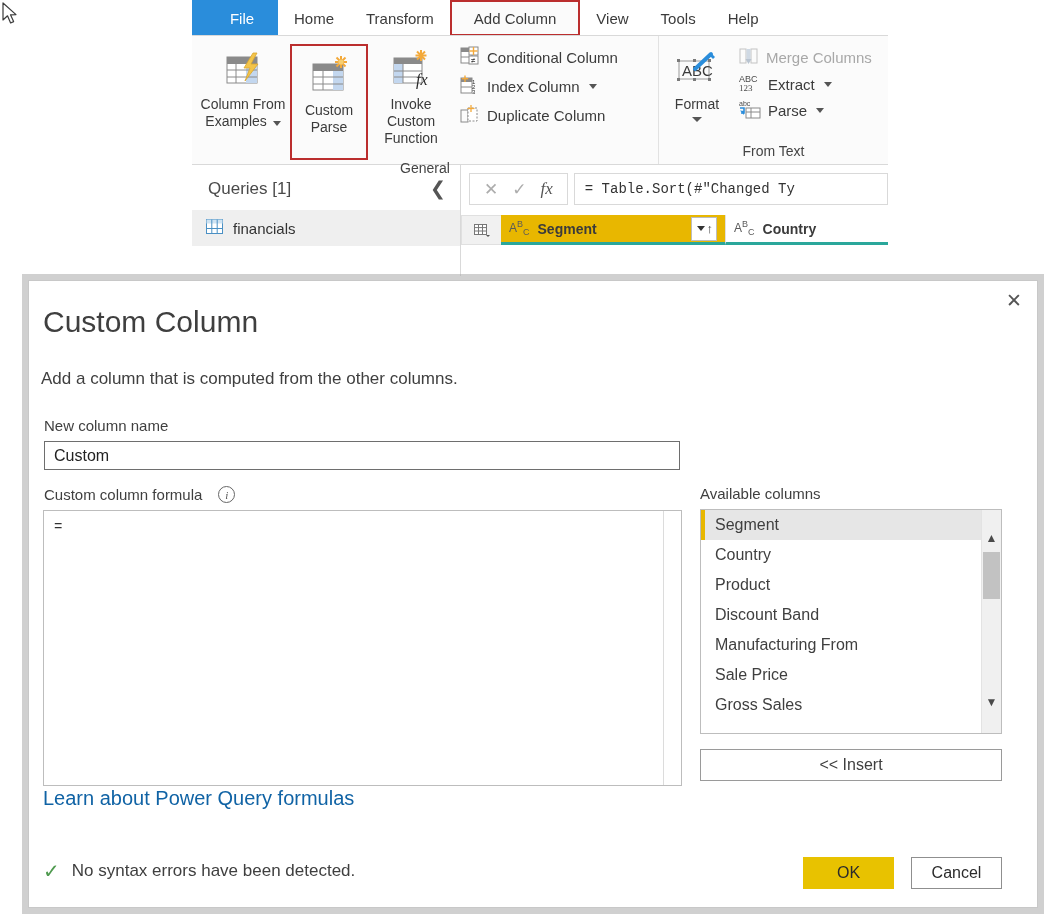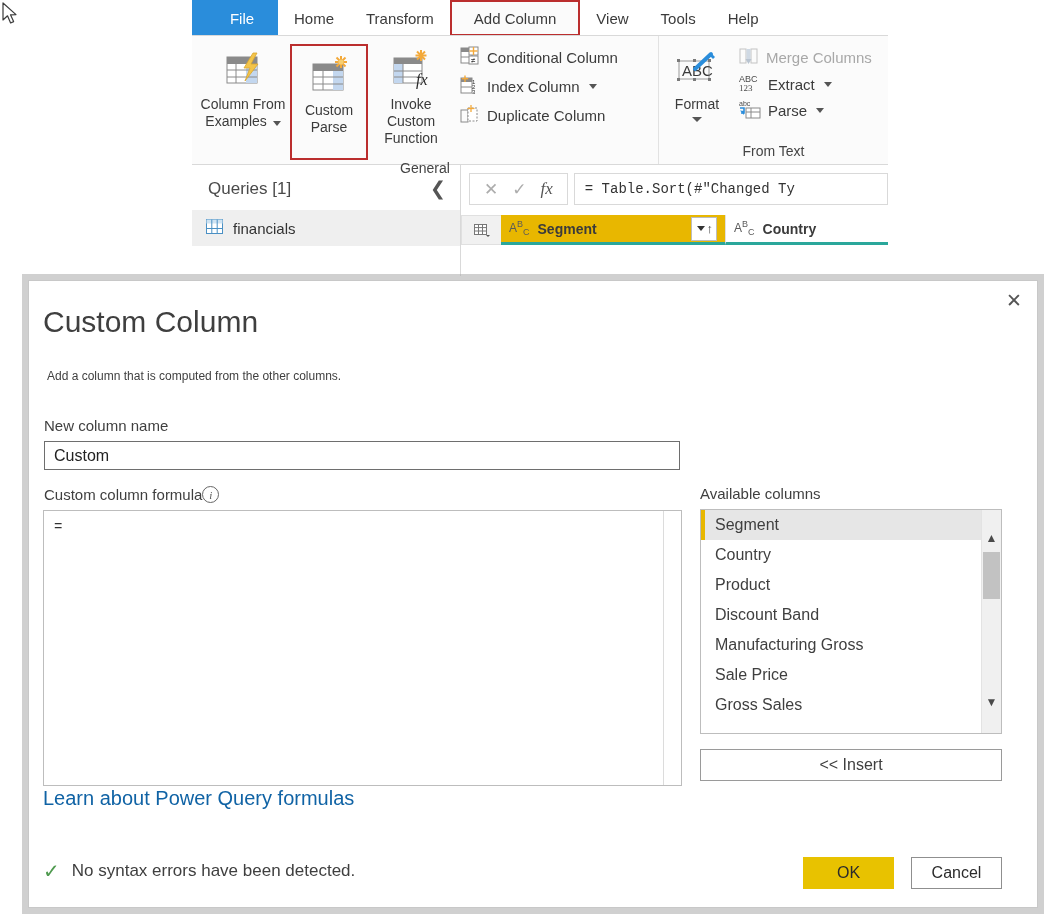--- a/index.html
+++ b/index.html
@@ -282,23 +282,23 @@
   #dlg-title {
     position: absolute;
     left: 14px;
     top: 24px;
     font-size: 30px;
     font-weight: normal;
     color: #3f3f3f;
   }
   #dlg-sub {
     position: absolute;
-    left: 18px;
+    left: 12px;
     top: 88px;
-    font-size: 12px;
+    font-size: 17px;
     color: #3f3f3f;
   }
   .field-label {
     font-size: 15px;
     color: #3f3f3f;
   }
   #lbl-colname { position:absolute; left:15px; top:136px; }
   #colname-input {
     position: absolute;
     left: 15px;
@@ -313,21 +313,21 @@
     font-size: 16px;
     color: #222;
     background: #fff;
   }
   #lbl-formula {
     position: absolute;
     left: 15px;
     top: 205px;
     display: flex;
     align-items: center;
-    gap: 0;
+    gap: 16px;
     text-align: right;
   }
   .info-icon {
     display: inline-flex;
     align-items: center;
     justify-content: center;
     width: 15px; height: 15px;
     border: 1px solid #666;
     border-radius: 50%;
     font-size: 11px;
@@ -794,21 +794,21 @@
       <div class="avail-item">
           <span>Country</span>
         </div>
       <div class="avail-item">
           <span>Product</span>
         </div>
       <div class="avail-item">
           <span>Discount Band</span>
         </div>
       <div class="avail-item">
-          <span>Manufacturing Gross</span>
+          <span>Manufacturing From</span>
         </div>
       <div class="avail-item">
           <span>Sale Price</span>
         </div>
       <div class="avail-item">
           <span>Gross Sales</span>
         </div>
     </div>
     <div id="avail-scroll">
       <div class="sb-arrow up">▲</div>

